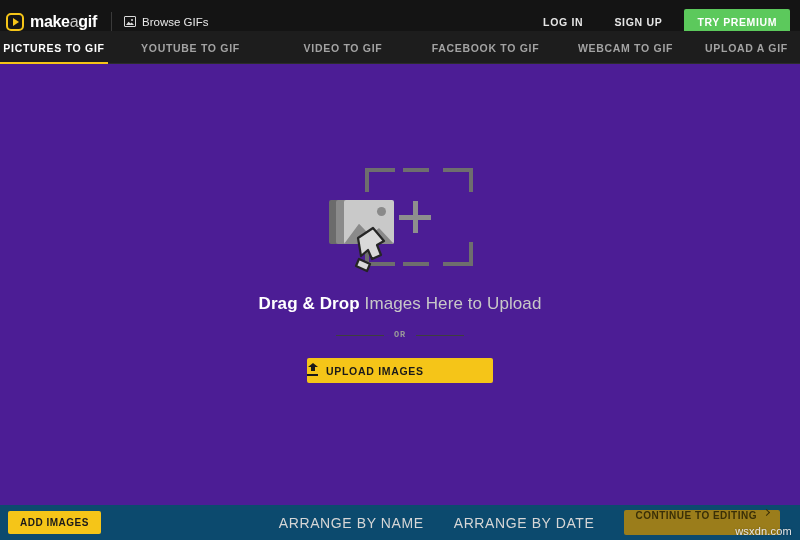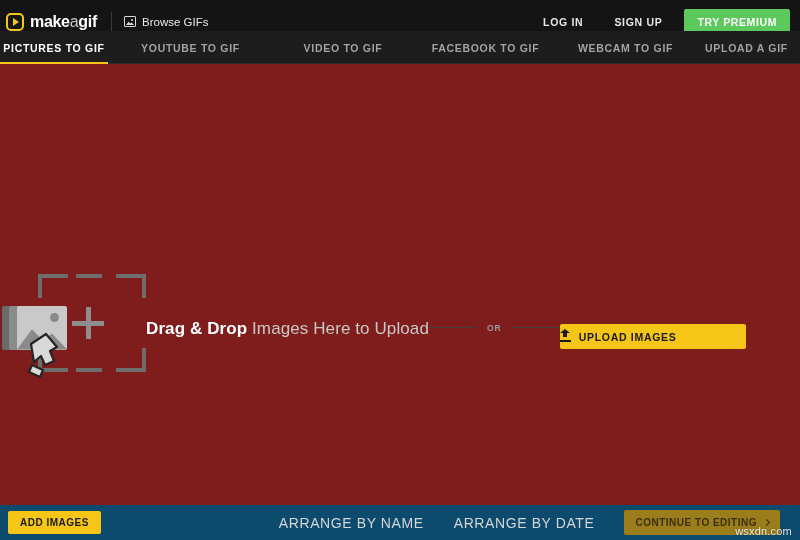--- a/index.html
+++ b/index.html
@@ -146,23 +146,23 @@
     position: absolute;
     left: 0; right: 0; bottom: 0;
     height: 2px;
     background: #F5C518;
     z-index: 2;
   }
 
   
   .main {
     flex: 1;
-    background: #7f1d1d;
-    display: flex;
-    flex-direction: row;
+    background: #4c1d95;
+    display: flex;
+    flex-direction: column;
     align-items: center;
     justify-content: flex-start;
     padding-top: 104px;
   }
   .drop-icon {
     position: relative;
     width: 146px;
     height: 110px;
     margin-bottom: 16px;
   }
@@ -250,20 +250,21 @@
     margin-bottom: 16px;
     white-space: nowrap;
   }
   .drop-title b { color: #ffffff; font-weight: bold; }
 
   .or-row {
     display: flex;
     align-items: center;
     gap: 10px;
     margin-bottom: 18px;
+    font-family: Liberation Mono, monospace;
   }
   .or-line { width: 48px; height: 1px; background: #3f3f3f; }
   .or-text {
     font-size: 8.5px;
     font-weight: bold;
     letter-spacing: 1px;
     color: #9a9a9a;
   }
 
   .upload-btn {
@@ -345,21 +346,21 @@
   .continue-btn {
     background: #9b7d1b;
     color: #3a2f07;
     border: none;
     border-radius: 2px;
     height: 25px;
     padding: 0 11px;
     font-size: 10px;
     font-weight: bold;
     letter-spacing: 0.5px;
-    display: flex; align-items: center; gap: 7px;
+    display: flex; align-items: flex-start; gap: 7px;
     cursor: pointer;
     font-family: "Liberation Sans", sans-serif;
   }
   .chevron-r {
     width: 5px; height: 5px;
     border-right: 1.6px solid #3a2f07;
     border-top: 1.6px solid #3a2f07;
     transform: rotate(45deg);
     margin-bottom: 1px;
   }

